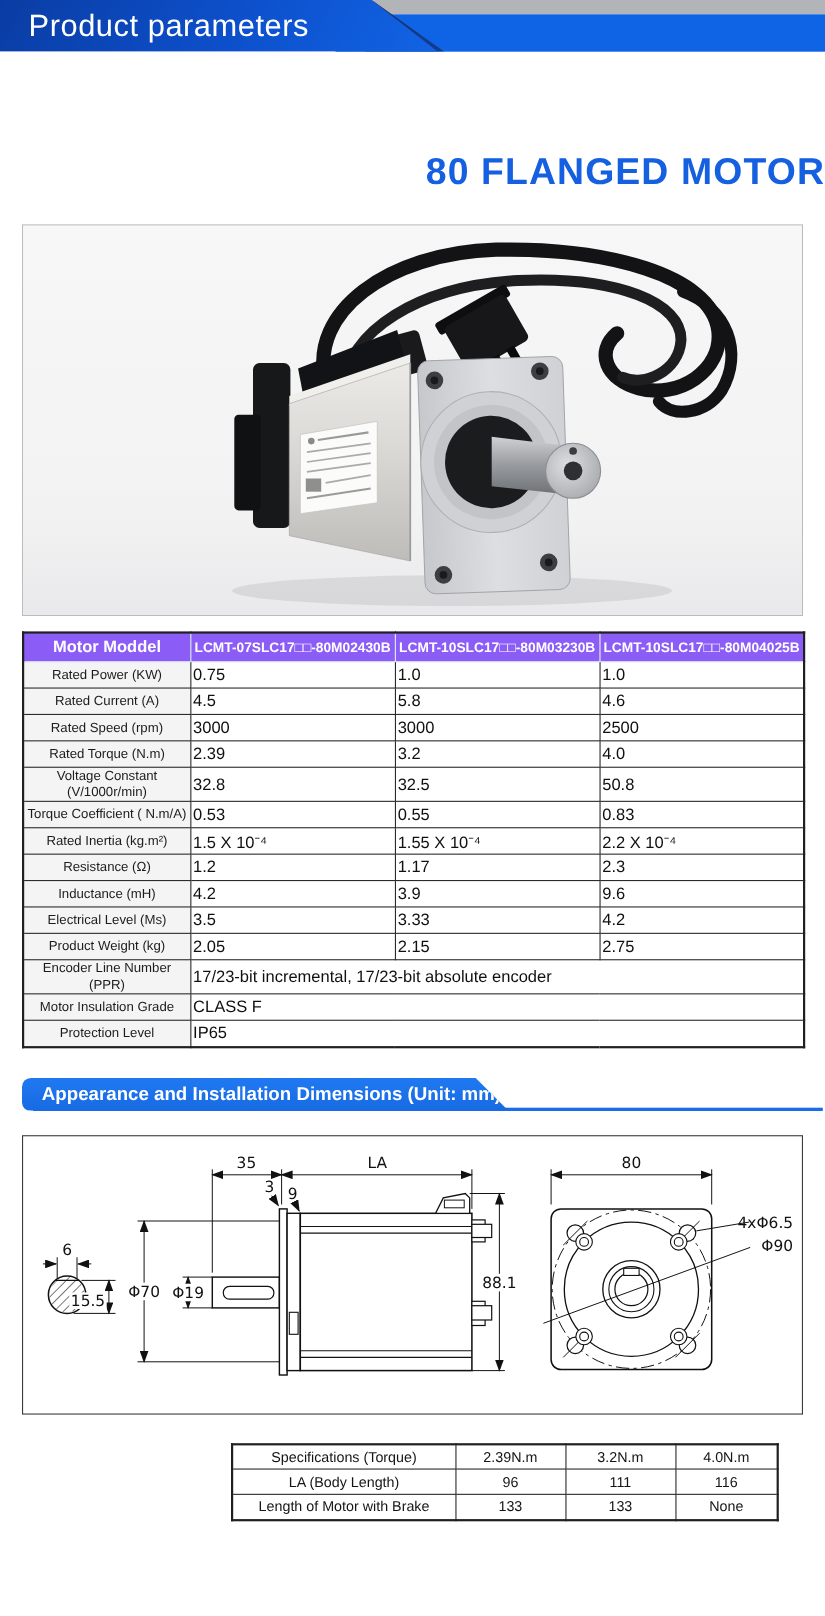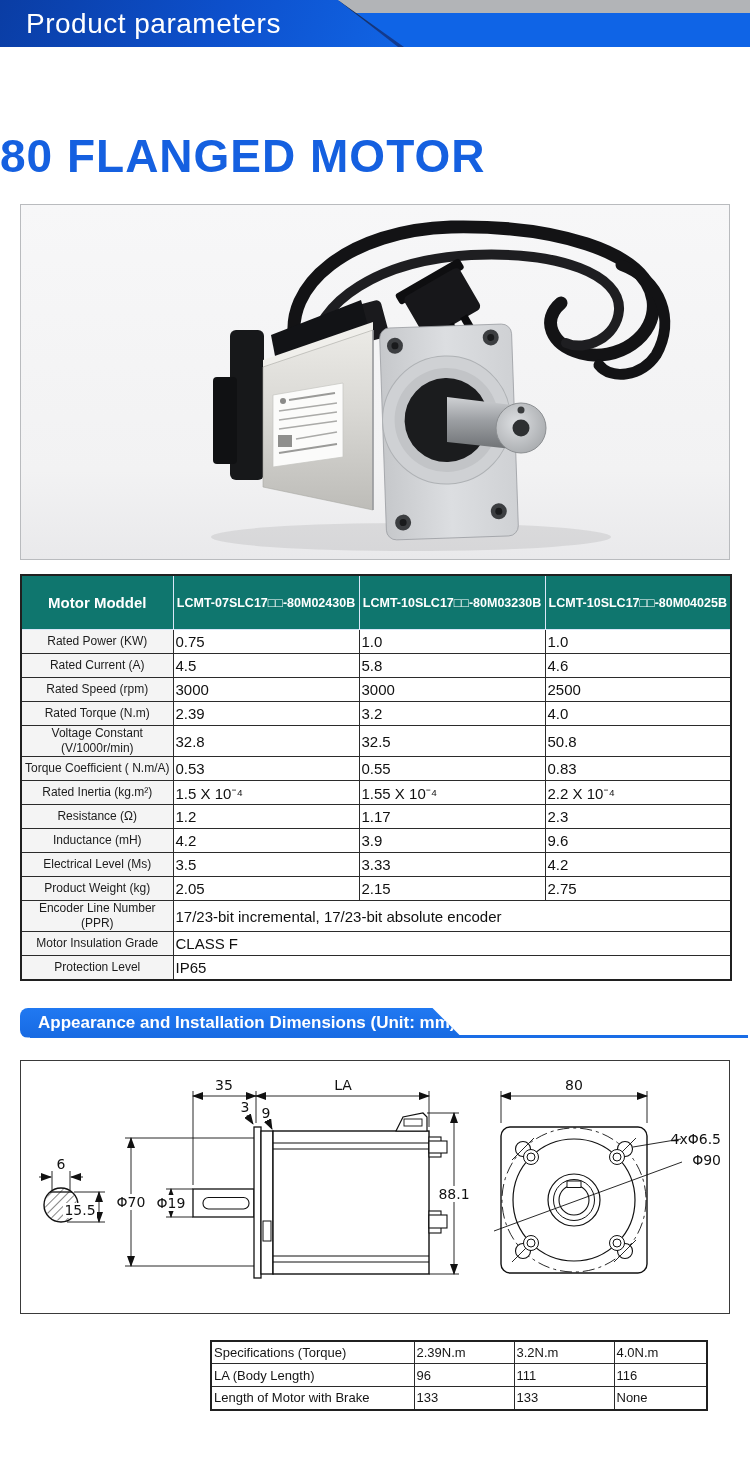--- a/index.html
+++ b/index.html
@@ -21,40 +21,40 @@
   .top-banner .ribbon {
     position:absolute; left:0; top:0; width:400px; height:47px;
     background:linear-gradient(115deg,#0a3da4 0%,#0d50cc 55%,#1164e4 100%);
     clip-path:polygon(0 0, 338px 0, 398px 100%, 0 100%);
     color:#fff; font-size:28px; font-weight:normal;
     line-height:47px; padding-left:26px; letter-spacing:.5px;
   }
 
   
   .page-title {
-    margin-top:60px; height:96px; text-align:left;
-    font-size:46px; font-weight:bold; color:#1560e0; letter-spacing:1px;
+    margin-top:60px; height:96px; text-align:right;
+    font-size:34px; font-weight:bold; color:#1560e0; letter-spacing:1px;
     line-height:96px;
   }
 
   
   .photo-box {
     margin:0 20px; width:710px; height:356px;
     border:1px solid #b9bbbe; background:#f5f5f6;
   }
   .photo-box svg { display:block; }
 
   
   table.spec {
     margin:14px 0 0 20px; width:710px; border-collapse:collapse; table-layout:fixed;
     border:2px solid #202020;
   }
   table.spec thead th {
-    background:#0f766e; color:#fff; height:26px;
-    font-size:12.5px; font-weight:bold; border:1px solid #d9e6f8; padding:18px 1px;
+    background:#8b5cf6; color:#fff; height:26px;
+    font-size:12.5px; font-weight:bold; border:1px solid #d9e6f8; padding:4px 1px;
   }
   table.spec thead th.mh { font-size:15px; }
   table.spec tbody th {
     background:#f4f4f4; font-weight:normal; font-size:12px; color:#1c1c1c;
     height:24px; border:1px solid #2b2b2b; padding:0 2px; line-height:1.25;margin-left:20px;
   }
   table.spec tbody td {
     background:#fff; text-align:left; font-size:15px; color:#101010;
     height:24px; border:1px solid #2b2b2b; padding:0 2px;
   }
@@ -77,21 +77,21 @@
   }
   .drawing-box svg { display:block; }
   .dim-txt { font-family:"DejaVu Sans", sans-serif; font-size:14px; fill:#111; }
 
   
   table.dims {
     margin:26px 0 0 210px; border-collapse:collapse; table-layout:fixed;
     border:2px solid #202020; width:496px;
   }
   table.dims td, table.dims th {
-    border:1px solid #2b2b2b; height:23px; 
+    border:1px solid #2b2b2b; height:23px; text-align:center;
     font-size:13px; font-weight:normal; color:#151515; background:#fff; padding:0 2px;
   }
 </style>
 </head>
 <body>
 
 <div class="top-banner">
   <div class="gray-strip"></div>
   <div class="blue-bar"></div>
   <div class="fold-shadow"></div>

